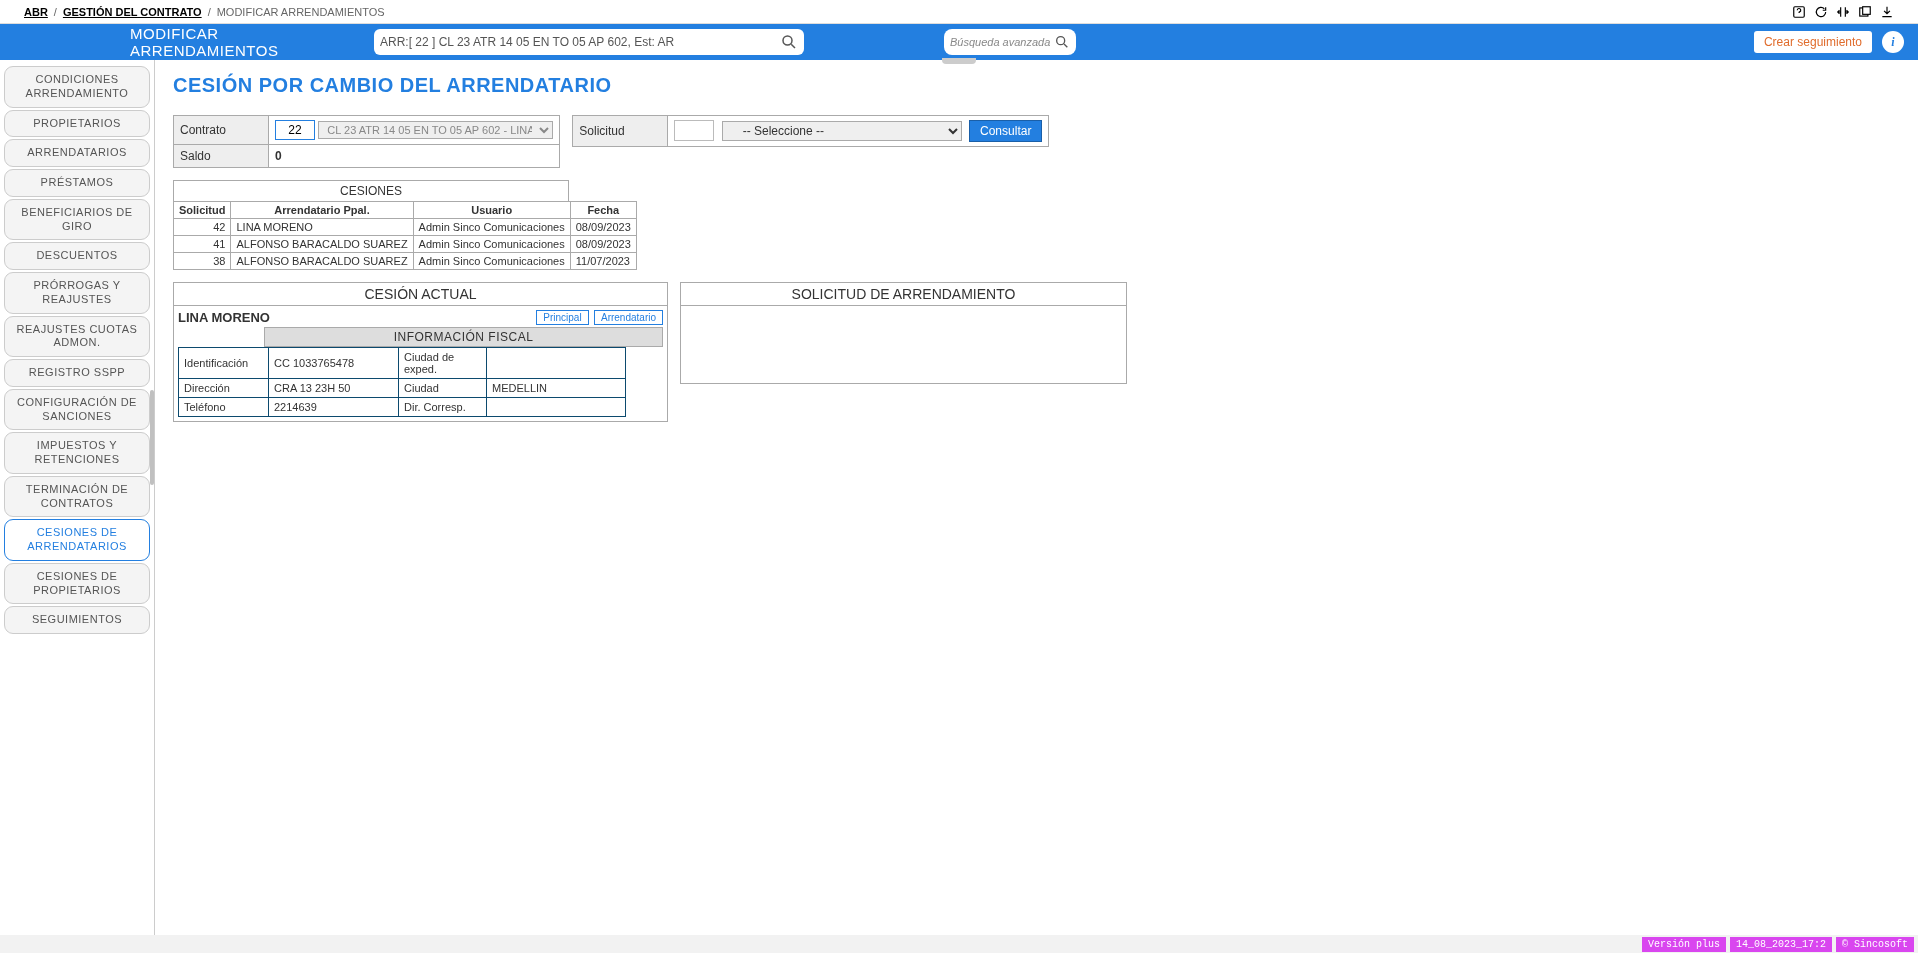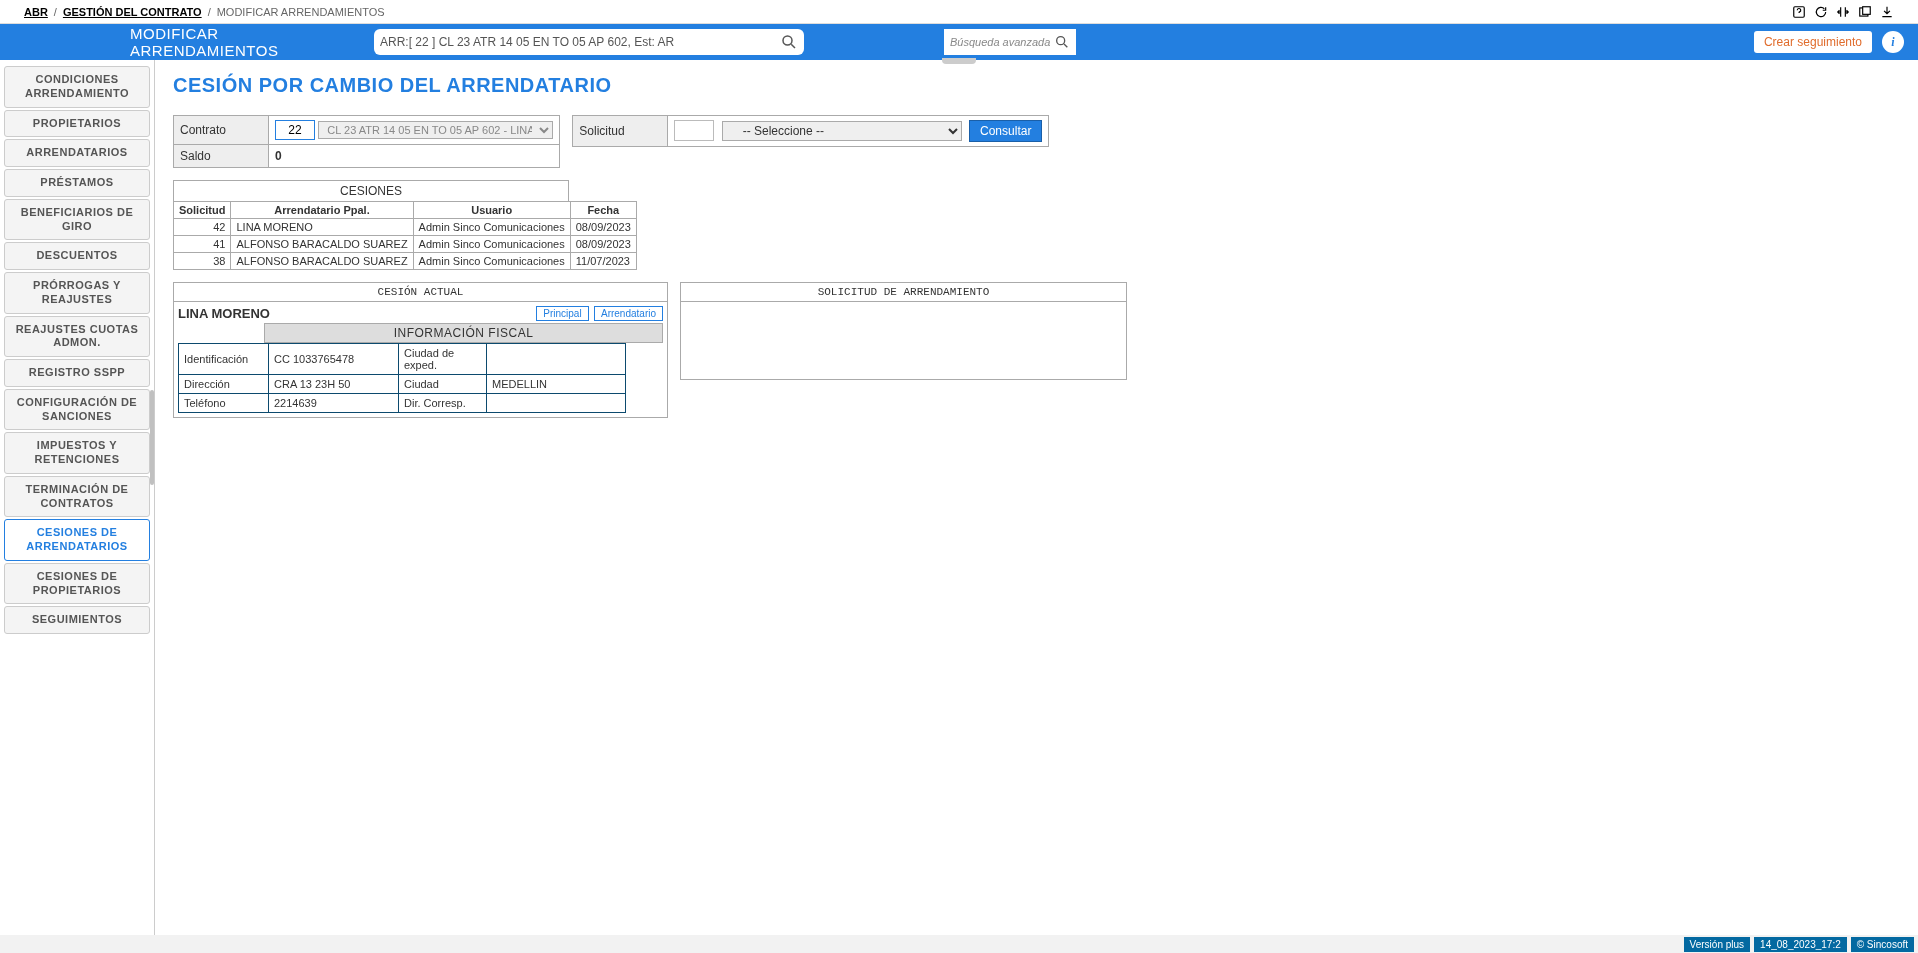--- a/index.html
+++ b/index.html
@@ -57,21 +57,21 @@
     outline: none;
     flex: 1;
     font-size: 12px;
     color: #555;
   }
   .banner-search .mag { width: 18px; height: 18px; }
   .adv-search {
     display: flex;
     align-items: center;
     background: #fff;
-    border-radius: 0;
+    border-radius: 8px;
     height: 26px;
     padding: 0 6px;
     margin-left: 120px;
     color: #888;
     font-size: 11px;
     font-style: italic;
     gap: 4px;
   }
   .adv-search .mag { width: 16px; height: 16px; }
   .banner-right {
@@ -135,28 +135,27 @@
     background: #c0c0c0;
     border-radius: 2px;
   }
   .side-btn {
     display: block;
     width: calc(100% - 4px);
     margin: 2px 2px;
     padding: 6px 4px;
     background: #f4f4f4;
     border: 1px solid #ccc;
-    border-radius: 3px;
+    border-radius: 9px;
     text-align: center;
     font-size: 11px;
     color: #555;
     cursor: pointer;
     letter-spacing: 0.5px;
     line-height: 1.25;
-    font-weight: bold;
   }
   .side-btn.active {
     background: #fff;
     border: 1px solid #237fe0;
     color: #237fe0;
   }
 
   .content {
     flex: 1;
     padding: 14px 18px;
@@ -211,22 +210,21 @@
   .ces-table th { font-weight: bold; }
   .ces-table td.num { text-align: right; }
 
   
   .row2 { display: flex; gap: 12px; margin-top: 12px; align-items:flex-start; }
   .panel-title {
     border: 1px solid #aaa;
     background: #fff;
     text-align: center;
     padding: 3px;
-    font-size: 11px;
-    font-family: Liberation Mono, monospace;
+    font-size: 14px;
   }
   .ces-act-body {
     border: 1px solid #aaa;
     border-top: none;
     padding: 4px;
     width: 495px;
   }
   .ces-act-head { display: flex; align-items: center; gap: 8px; margin-bottom: 2px; }
   .ces-act-name { font-weight: bold; font-size: 13px; flex: 1; }
   .pill-btns button {
@@ -268,21 +266,21 @@
   .footer {
     height: 18px;
     background: #f2f2f2;
     display: flex;
     align-items: center;
     justify-content: flex-end;
     padding-right: 4px;
     gap: 4px;
     font-size: 10px;
   }
-  .foot-tag { background: #0369a1; color: #fff; padding: 2px 6px; }
+  .foot-tag { background: #d946ef; color: #fff; padding: 2px 6px; font-family: Liberation Mono, monospace; }
 
   svg.mag { fill: none; stroke: #555; stroke-width: 2; }
 </style>
 </head>
 <body>
 
 <div class="crumb-bar">
   <div class="crumbs">
     <span class="link">ABR</span>
     <span class="sep">/</span>

